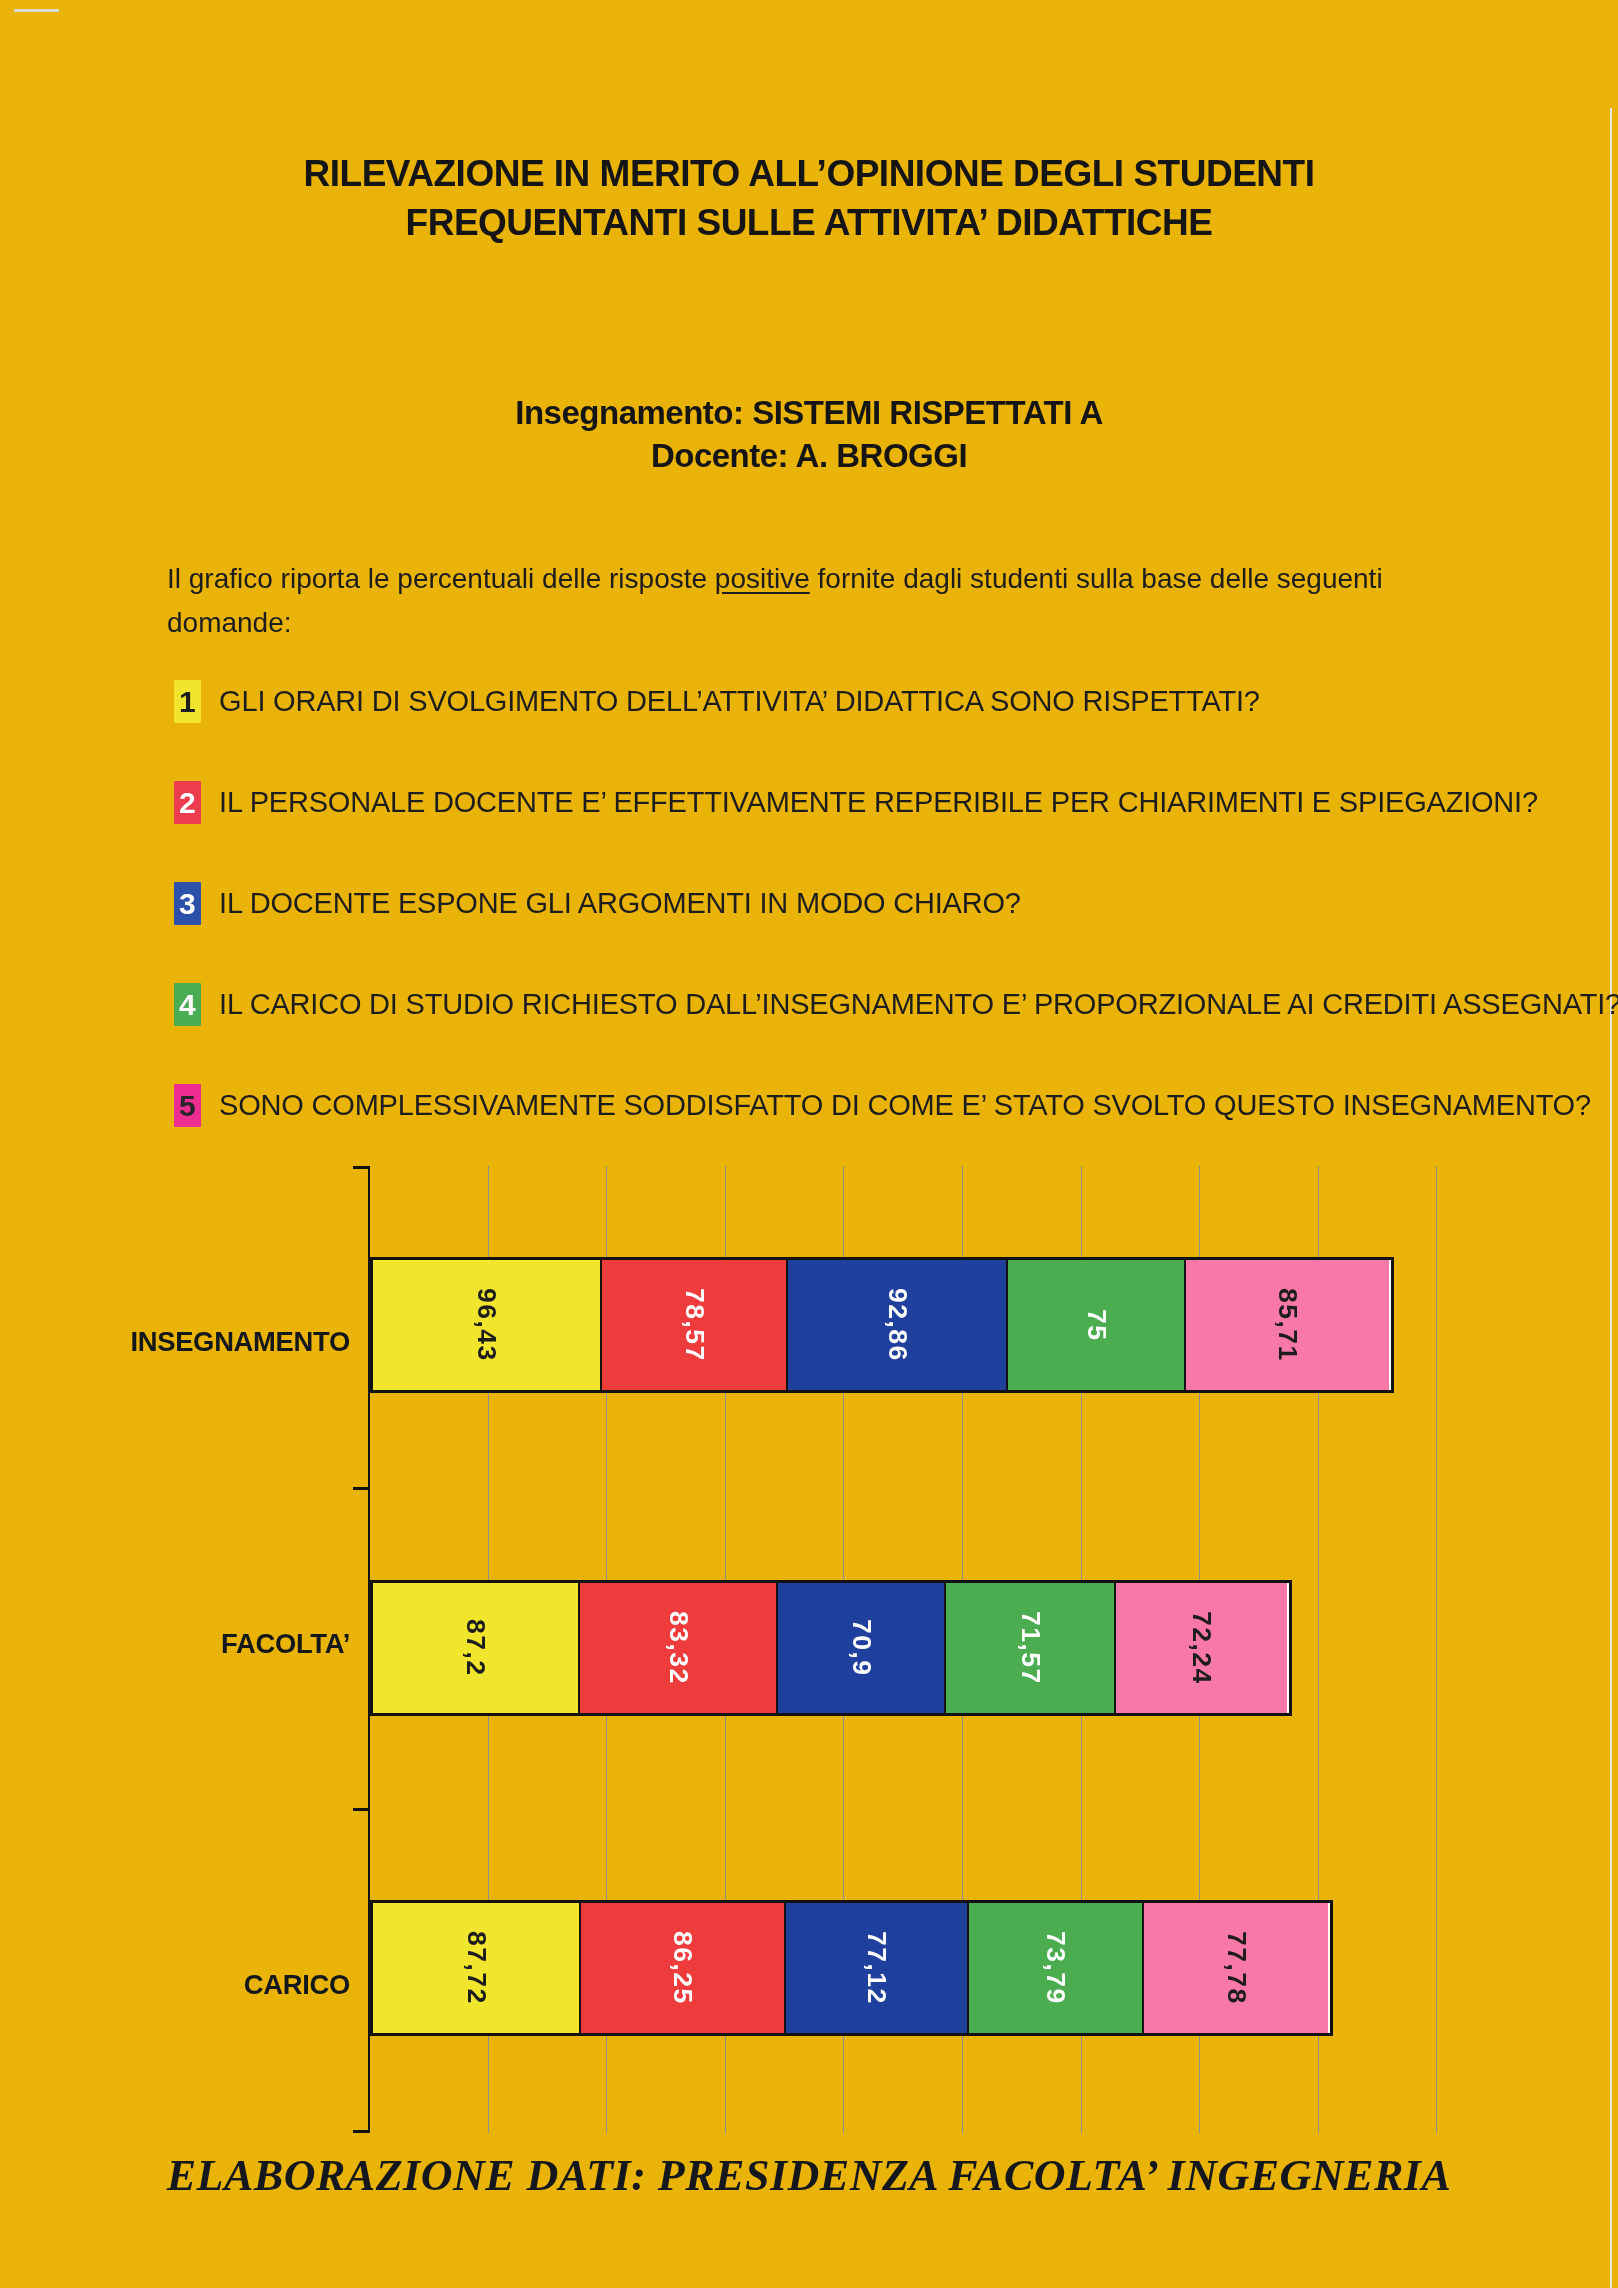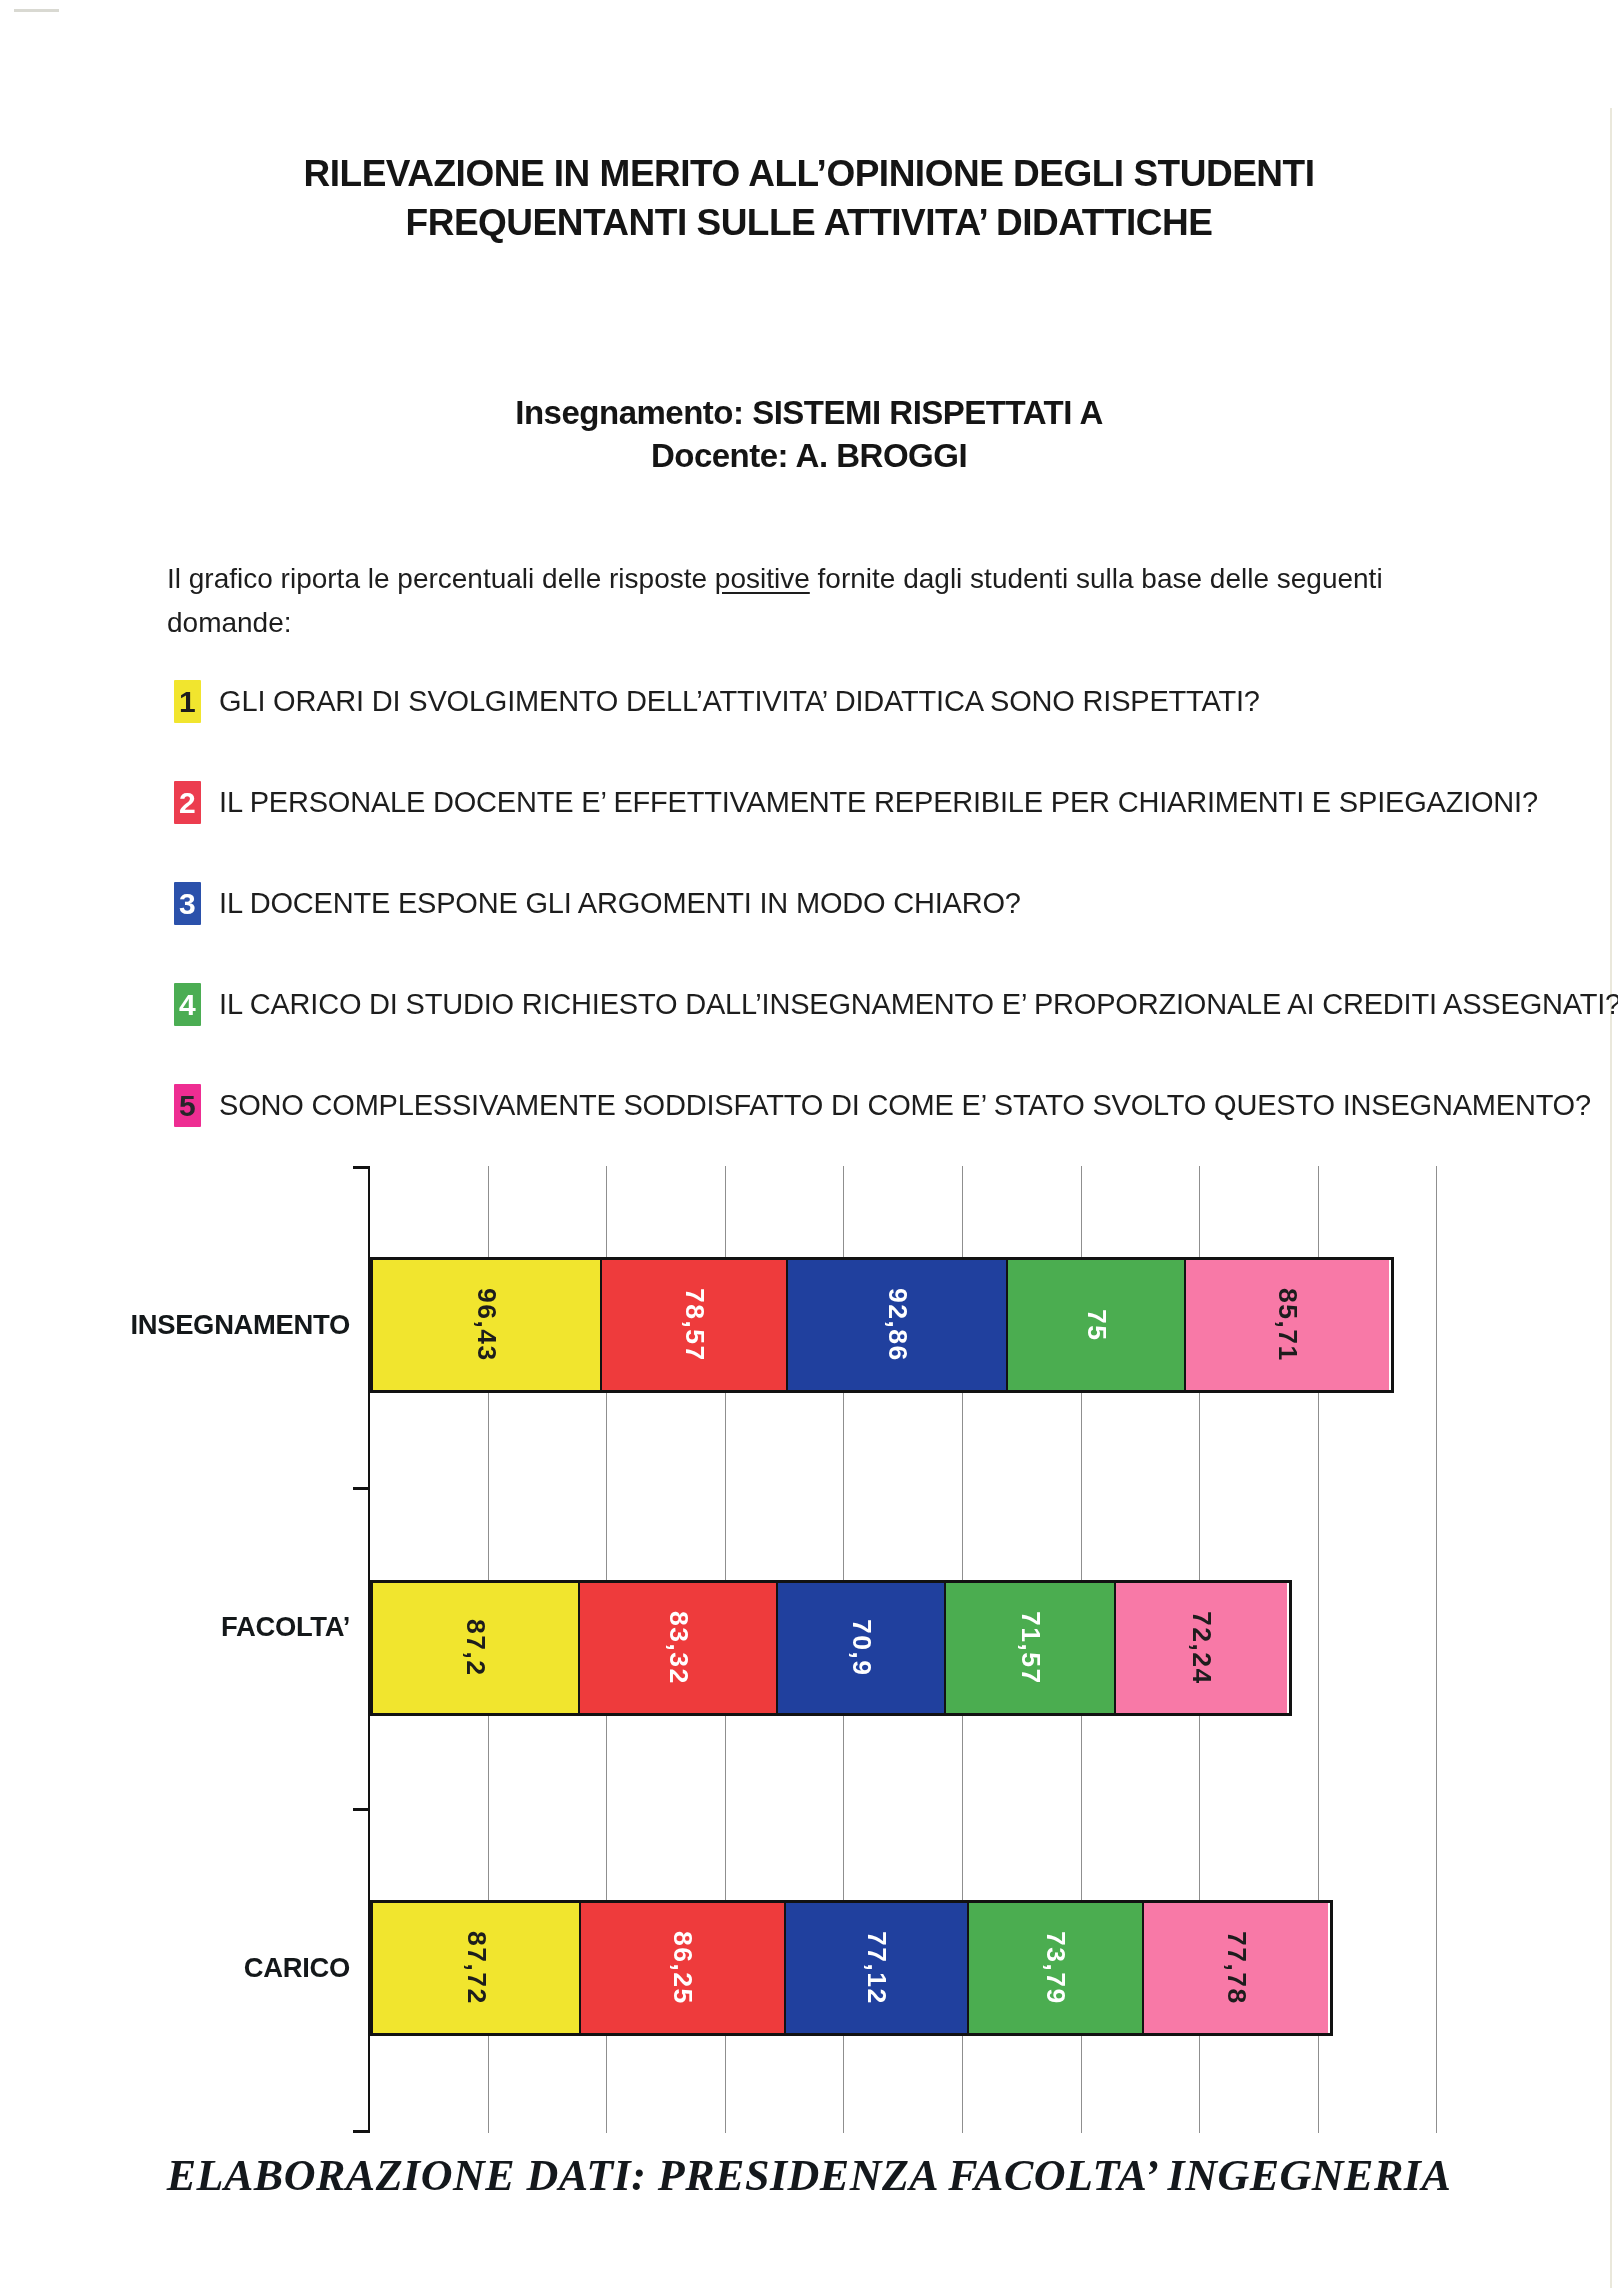--- a/index.html
+++ b/index.html
@@ -1,19 +1,19 @@
 <!DOCTYPE html>
 <html><head>
 <meta charset="utf-8">
 <style>
   * { margin:0; padding:0; box-sizing:border-box; }
   html,body { background:#e9e9e9; }
   .page {
     position:relative; width:1618px; height:2289px; margin:0 auto;
-    background:#ffffff; font-family:"Liberation Sans", sans-serif; color:#1a1a1a;
+    background:#eab308; font-family:"Liberation Sans", sans-serif; color:#1a1a1a;
     overflow:hidden;
     padding-left:40px;
   }
   .scan-right { position:absolute; right:5.9px; top:108px; bottom:0; width:2px; background:#eae8db; }
   .scan-corner { position:absolute; left:13.7px; top:8.8px; width:45px; height:2.9px; background:#d9d9d2; }
 
   .title {
     position:absolute; top:149px; left:0; width:100%; text-align:center;
     font-size:37px; font-weight:bold; line-height:49px; color:#151515; letter-spacing:-0.5px;
   }
@@ -43,21 +43,21 @@
   .chart { position:absolute; top:1166px; left:0; width:1618px; height:967px; }
   .plot  { position:absolute; left:368px; top:0; width:1088px; height:967px; border-left:2.9px solid #121212; }
   .gridline { position:absolute; top:0; bottom:0; width:1px; background:#8f8f8f; }
   .tick  { position:absolute; left:-16.7px; width:16.7px; height:2.9px; background:#121212; }
   .bar   { position:absolute; left:0; display:flex; border:3.9px solid #121212; height:136px; background:#fff; }
   .seg   { position:relative; height:100%; border-right:2.9px solid #121212; display:flex; align-items:center; justify-content:center; overflow:hidden; }
   .seg:last-child { border-right:none; }
   .seg-label { writing-mode:vertical-rl; font-weight:bold; font-size:26.5px; letter-spacing:1.5px; white-space:nowrap; }
   .cat-label {
     position:absolute; left:0; width:350px; text-align:right;
-    font-size:27.4px; font-weight:bold; color:#14181a; transform:translateY(-50%); letter-spacing:-0.3px;
+    font-size:27.4px; font-weight:bold; color:#14181a; transform:translateY(-50%); letter-spacing:-0.3px;margin-top:17px;
   }
   .footer {
     position:absolute; top:2150px; left:0; width:100%; text-align:center;
     font-family:"Liberation Serif", serif; font-style:italic; font-weight:bold;
     font-size:44px; color:#14181c; letter-spacing:0.5px;
   }
 </style>
 </head>
 <body>
 

